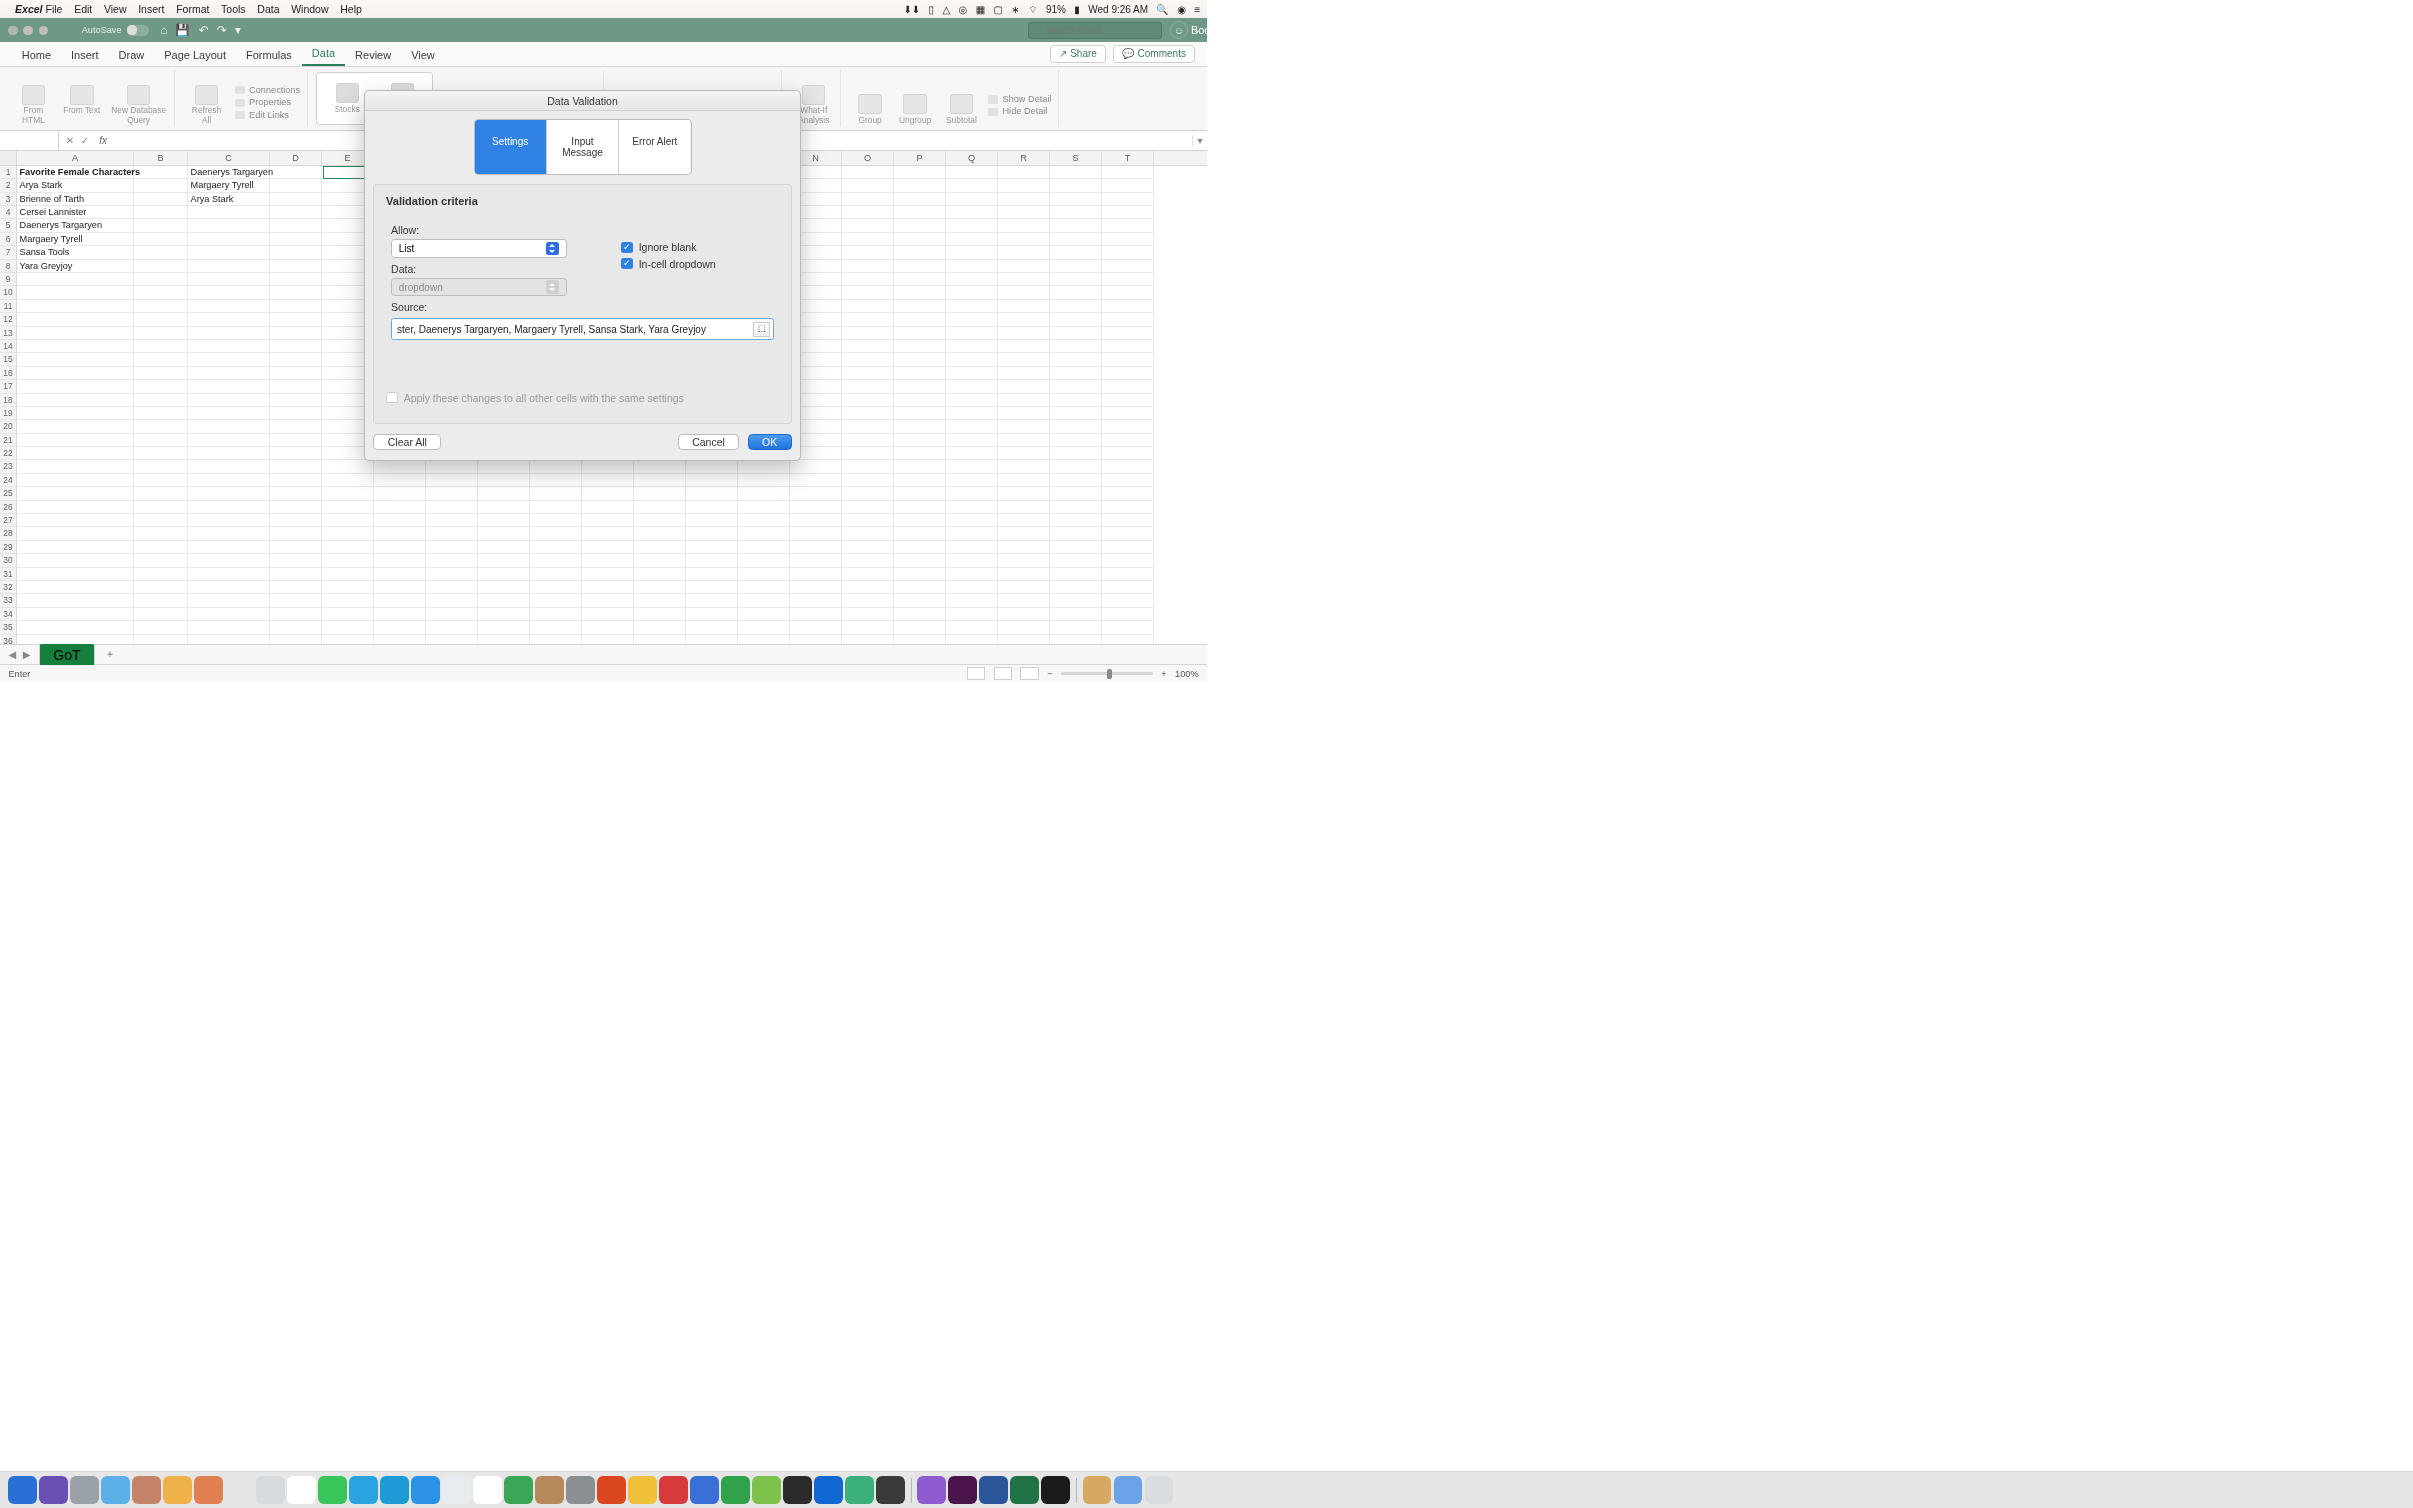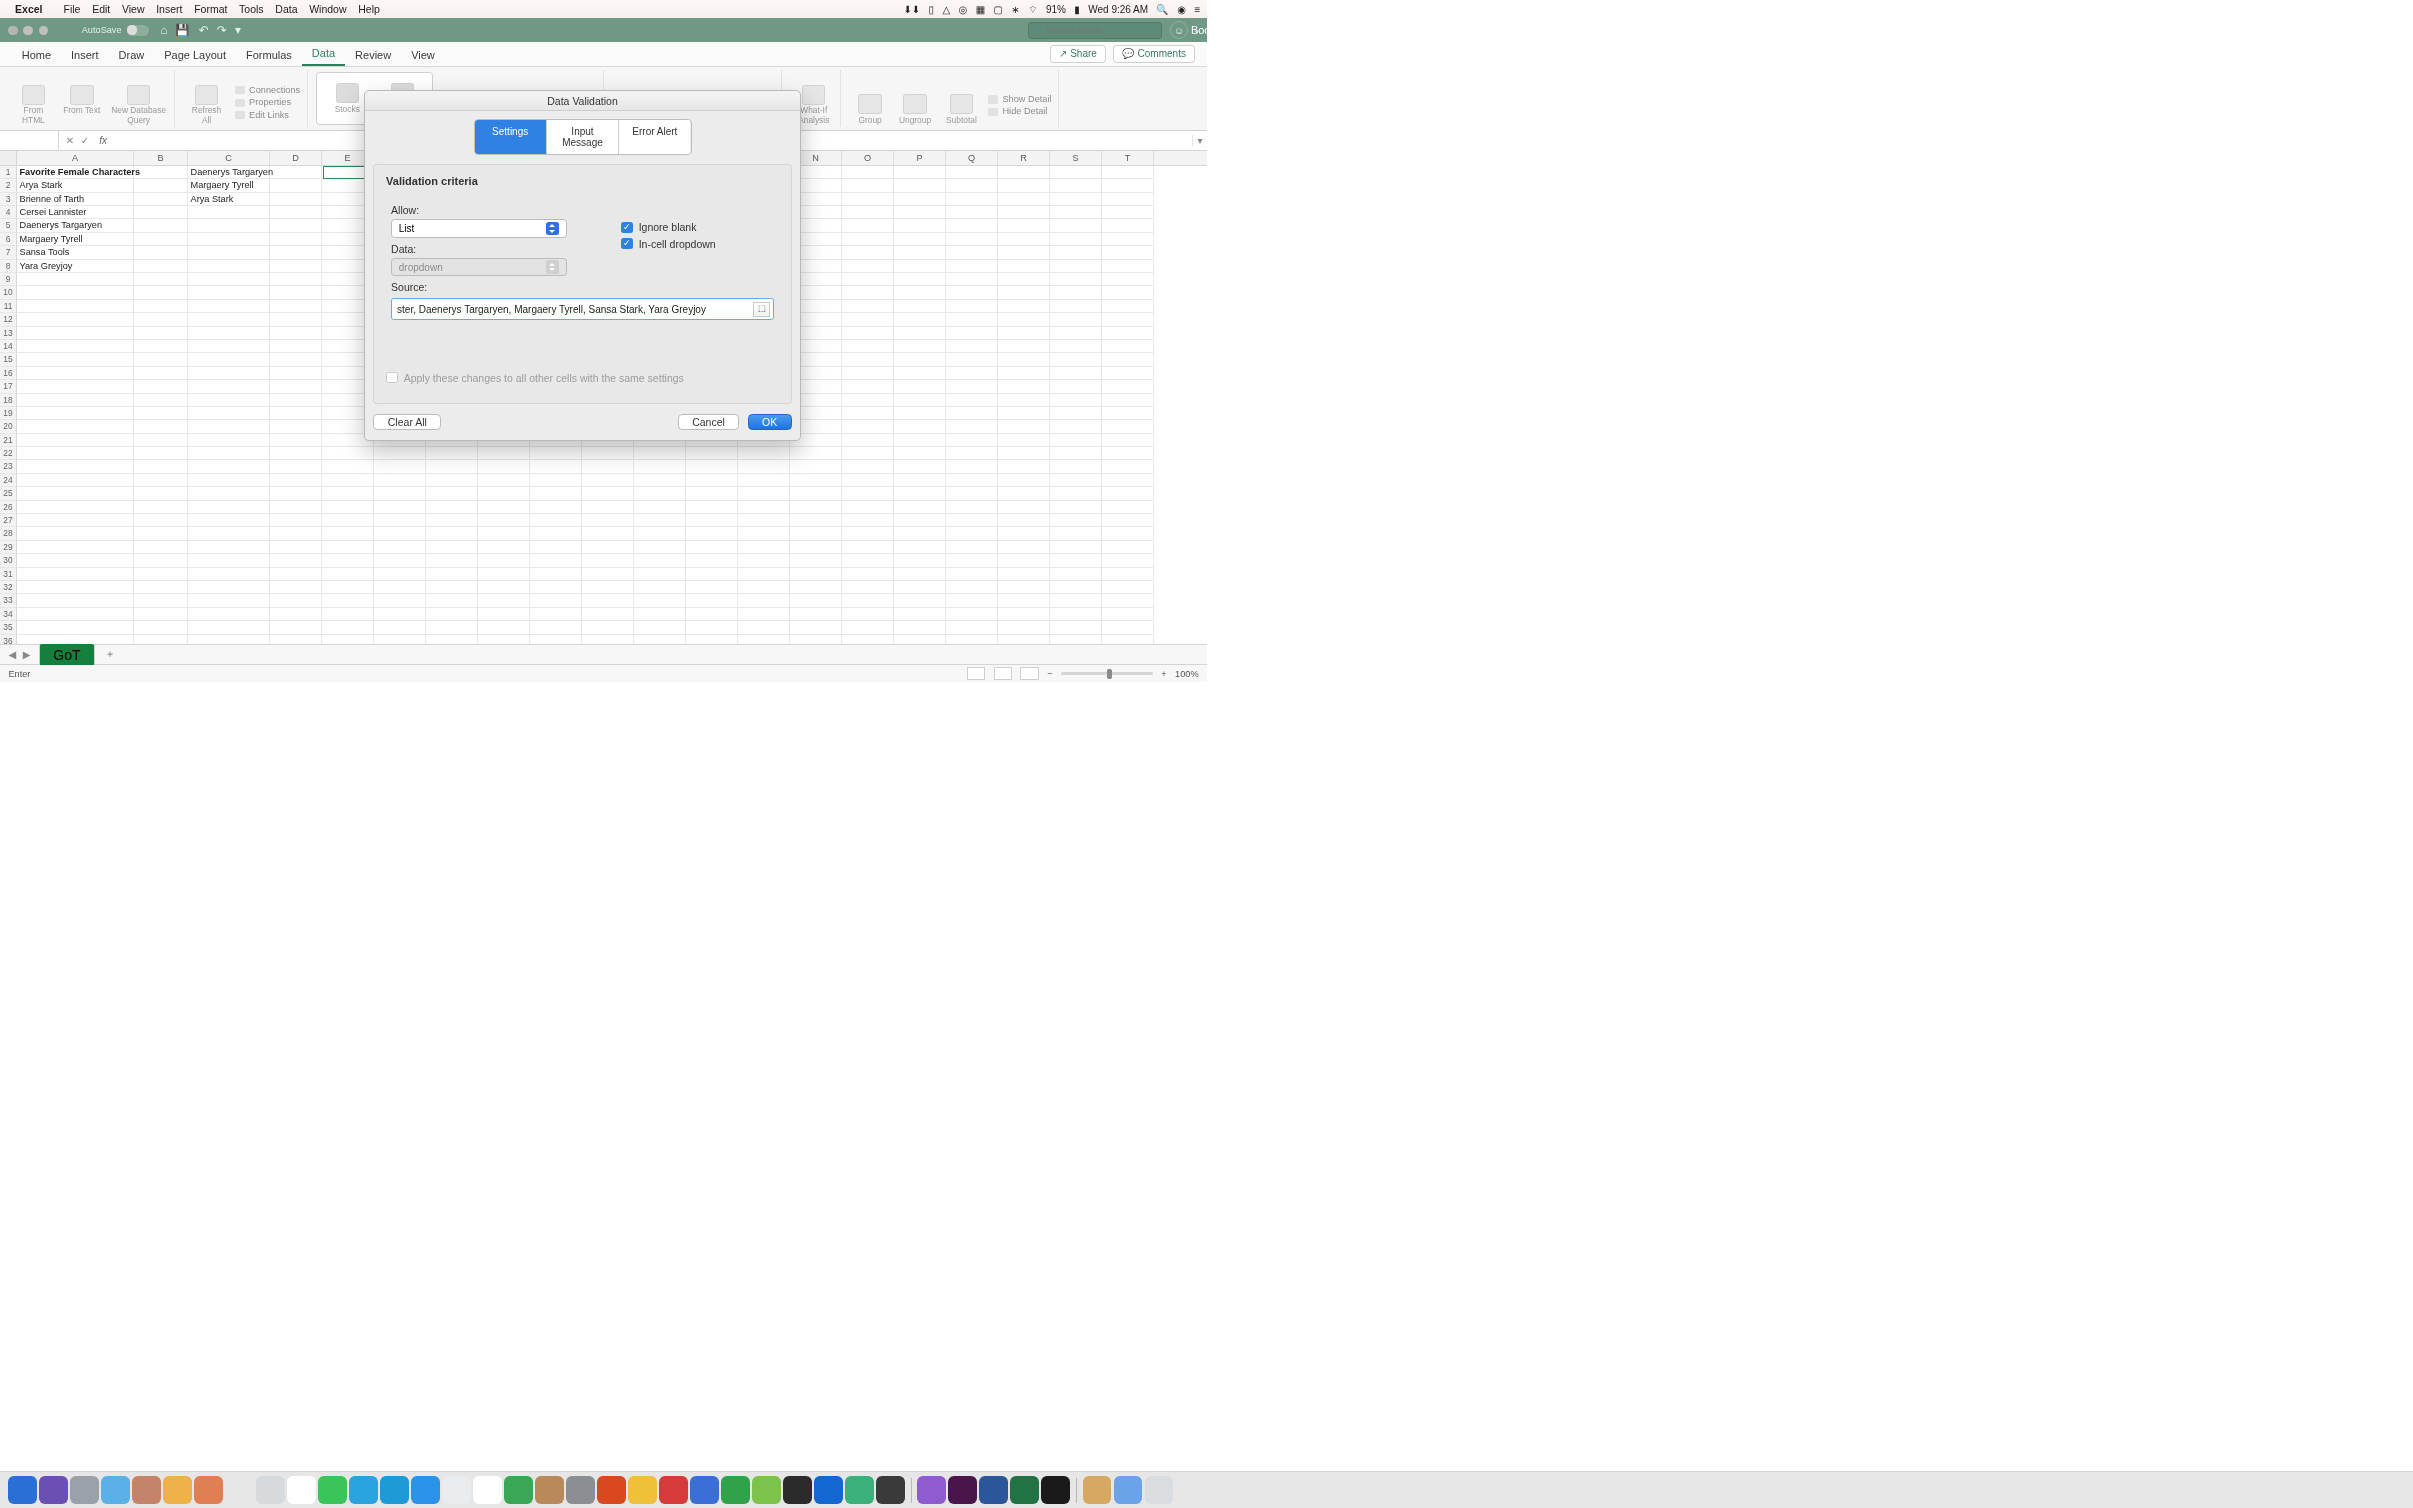--- a/index.html
+++ b/index.html
@@ -1,21 +1,21 @@
 <!DOCTYPE html>
 <html style="font-size:13.4px"><head>
 <meta charset="utf-8">
 <style>
 * { margin: 0; padding: 0; box-sizing: border-box; font-family: -apple-system, "Helvetica Neue", Arial, sans-serif; }
 html, body { width: 1207px; height: 754px; overflow: hidden; background: #fff; }
 
 
 .menubar { height: 18.4px; background: linear-gradient(#fdf8f6,#f5efee); display: flex; align-items: center; font-size: 10.5px; color:#222; padding: 0 6.7px; }
 .menubar .apple { font-size: 11.7px; margin-right: 8.4px; }
-.menubar .app { font-weight: 700; margin-right: 21px; }
+.menubar .app { font-weight: 700; margin-right: 3px; font-style: italic; }
 .menubar .mitem { margin-right: 11.7px; }
 .menubar .right { margin-left: auto; display:flex; align-items:center; gap:8.4px; }
 .menubar .right span { font-size:10px; }
 
 
 .titlebar { height: 23.5px; background: #6f9984; display:flex; align-items:center; }
 .traffic { display:flex; gap:5.9px; margin-left:8.4px; }
 .traffic span { width:9.2px; height:9.2px; border-radius:50%; background:#bfbfbf; display:inline-block; }
 .traffic span:first-child { background:#b5b5b5; }
 .autosave { margin-left: 34px; color:#e7efe9; font-size:9.2px; display:flex; align-items:center; gap:5px;}
@@ -82,21 +82,21 @@
 
 .dock { position:absolute; bottom:0; left:0; right:0; height:37px; background:rgba(210,210,210,0.55); backdrop-filter: blur(3.4px); display:flex; align-items:center; padding:0 8.4px; gap:2.5px; border-top:0.8px solid rgba(0,0,0,0.08);}
 .dock .dicon { width:28.5px; height:28.5px; border-radius:5.9px; background:#bbb; }
 .dock .sep { width:0.8px; height:25px; background:rgba(0,0,0,0.2); margin:0 3.4px;}
 
 
 .dialog-shadow { position:absolute; left:364px; top:90px; width:437px; background:#ececec; border:0.8px solid #b8b8b8; border-radius:5px; box-shadow:0 10px 25px rgba(0,0,0,0.25); }
 .dialog-title { height:20px; background:linear-gradient(#f4f4f4,#e6e6e6); border-bottom:0.8px solid #cfcfcf; text-align:center; font-size:10.5px; line-height:20px; color:#333; border-radius:5px 5px 0 0;}
 .dialog-body { padding:8.4px 8.4px 10px 8.4px; }
 .seg { display:flex; width:218px; margin:0 auto 8.4px auto; border:0.8px solid #bcbcbc; border-radius:4.2px; overflow:hidden; font-size:10px;}
-.seg div { flex:1; text-align:center; padding:6px 5px; background:#fff; color:#333;}
+.seg div { flex:1; text-align:center; padding:16px 5px; background:#fff; color:#333;}
 .seg div.active { background:#2f82e4; color:#fff;}
 .seg div + div { border-left:0.8px solid #cfcfcf;}
 .panel { background:#e8e8e8; border:0.8px solid #d4d4d4; border-radius:3.4px; padding:10px 11.7px 15px 11.7px;}
 .panel h4 { font-size:11px; font-weight:600; color:#333; margin-bottom:12px;}
 .form-left { width:235px; }
 .form-right { flex:1; }
 .lbl2 { font-size:10.5px; color:#333; margin:5px 0 3.4px 5px;}
 .select { width:176px; height:18.4px; background:#fff; border:0.8px solid #bcbcbc; border-radius:3.4px; font-size:10px; padding:0 6.7px; display:flex; align-items:center; justify-content:space-between; margin-left:5px;}
 .select .caret { width:13.4px; height:13.4px; background:#2f6fe0; border-radius:2.5px; position:relative;}
 .select .caret::before{content:"";position:absolute;left:3.4px;top:2.5px;border-left:3.4px solid transparent;border-right:3.4px solid transparent;border-bottom:3.4px solid #fff;}

